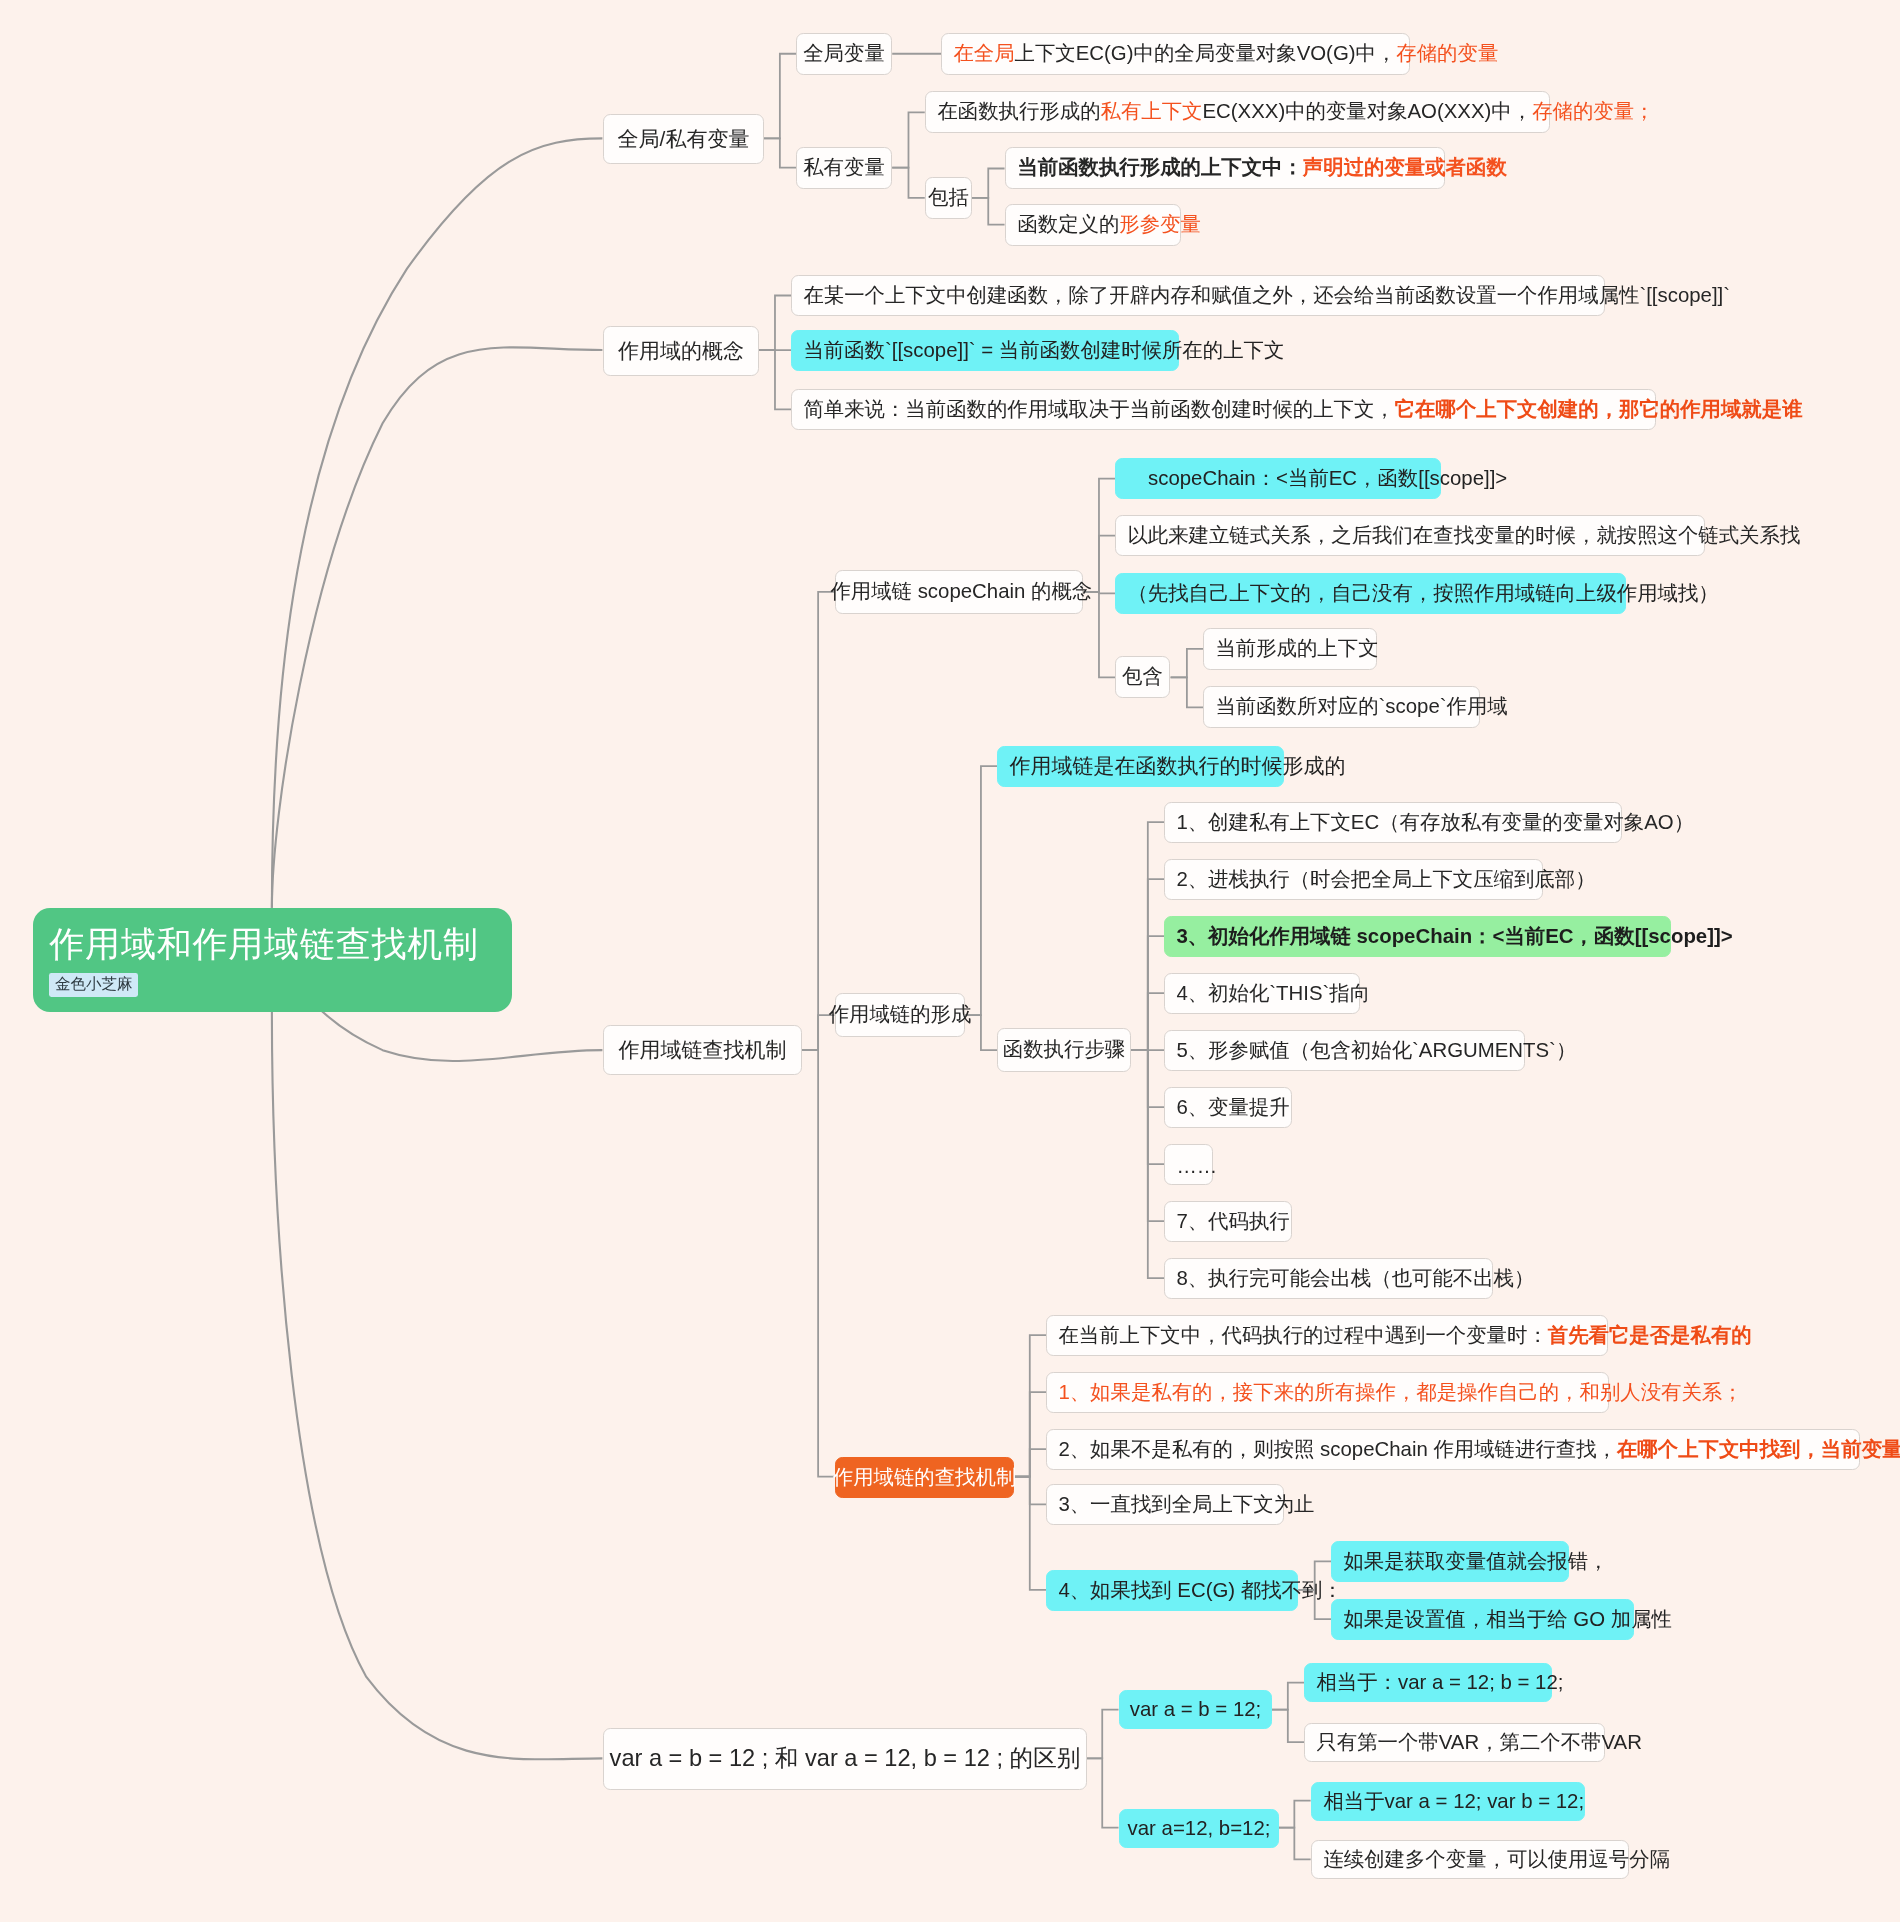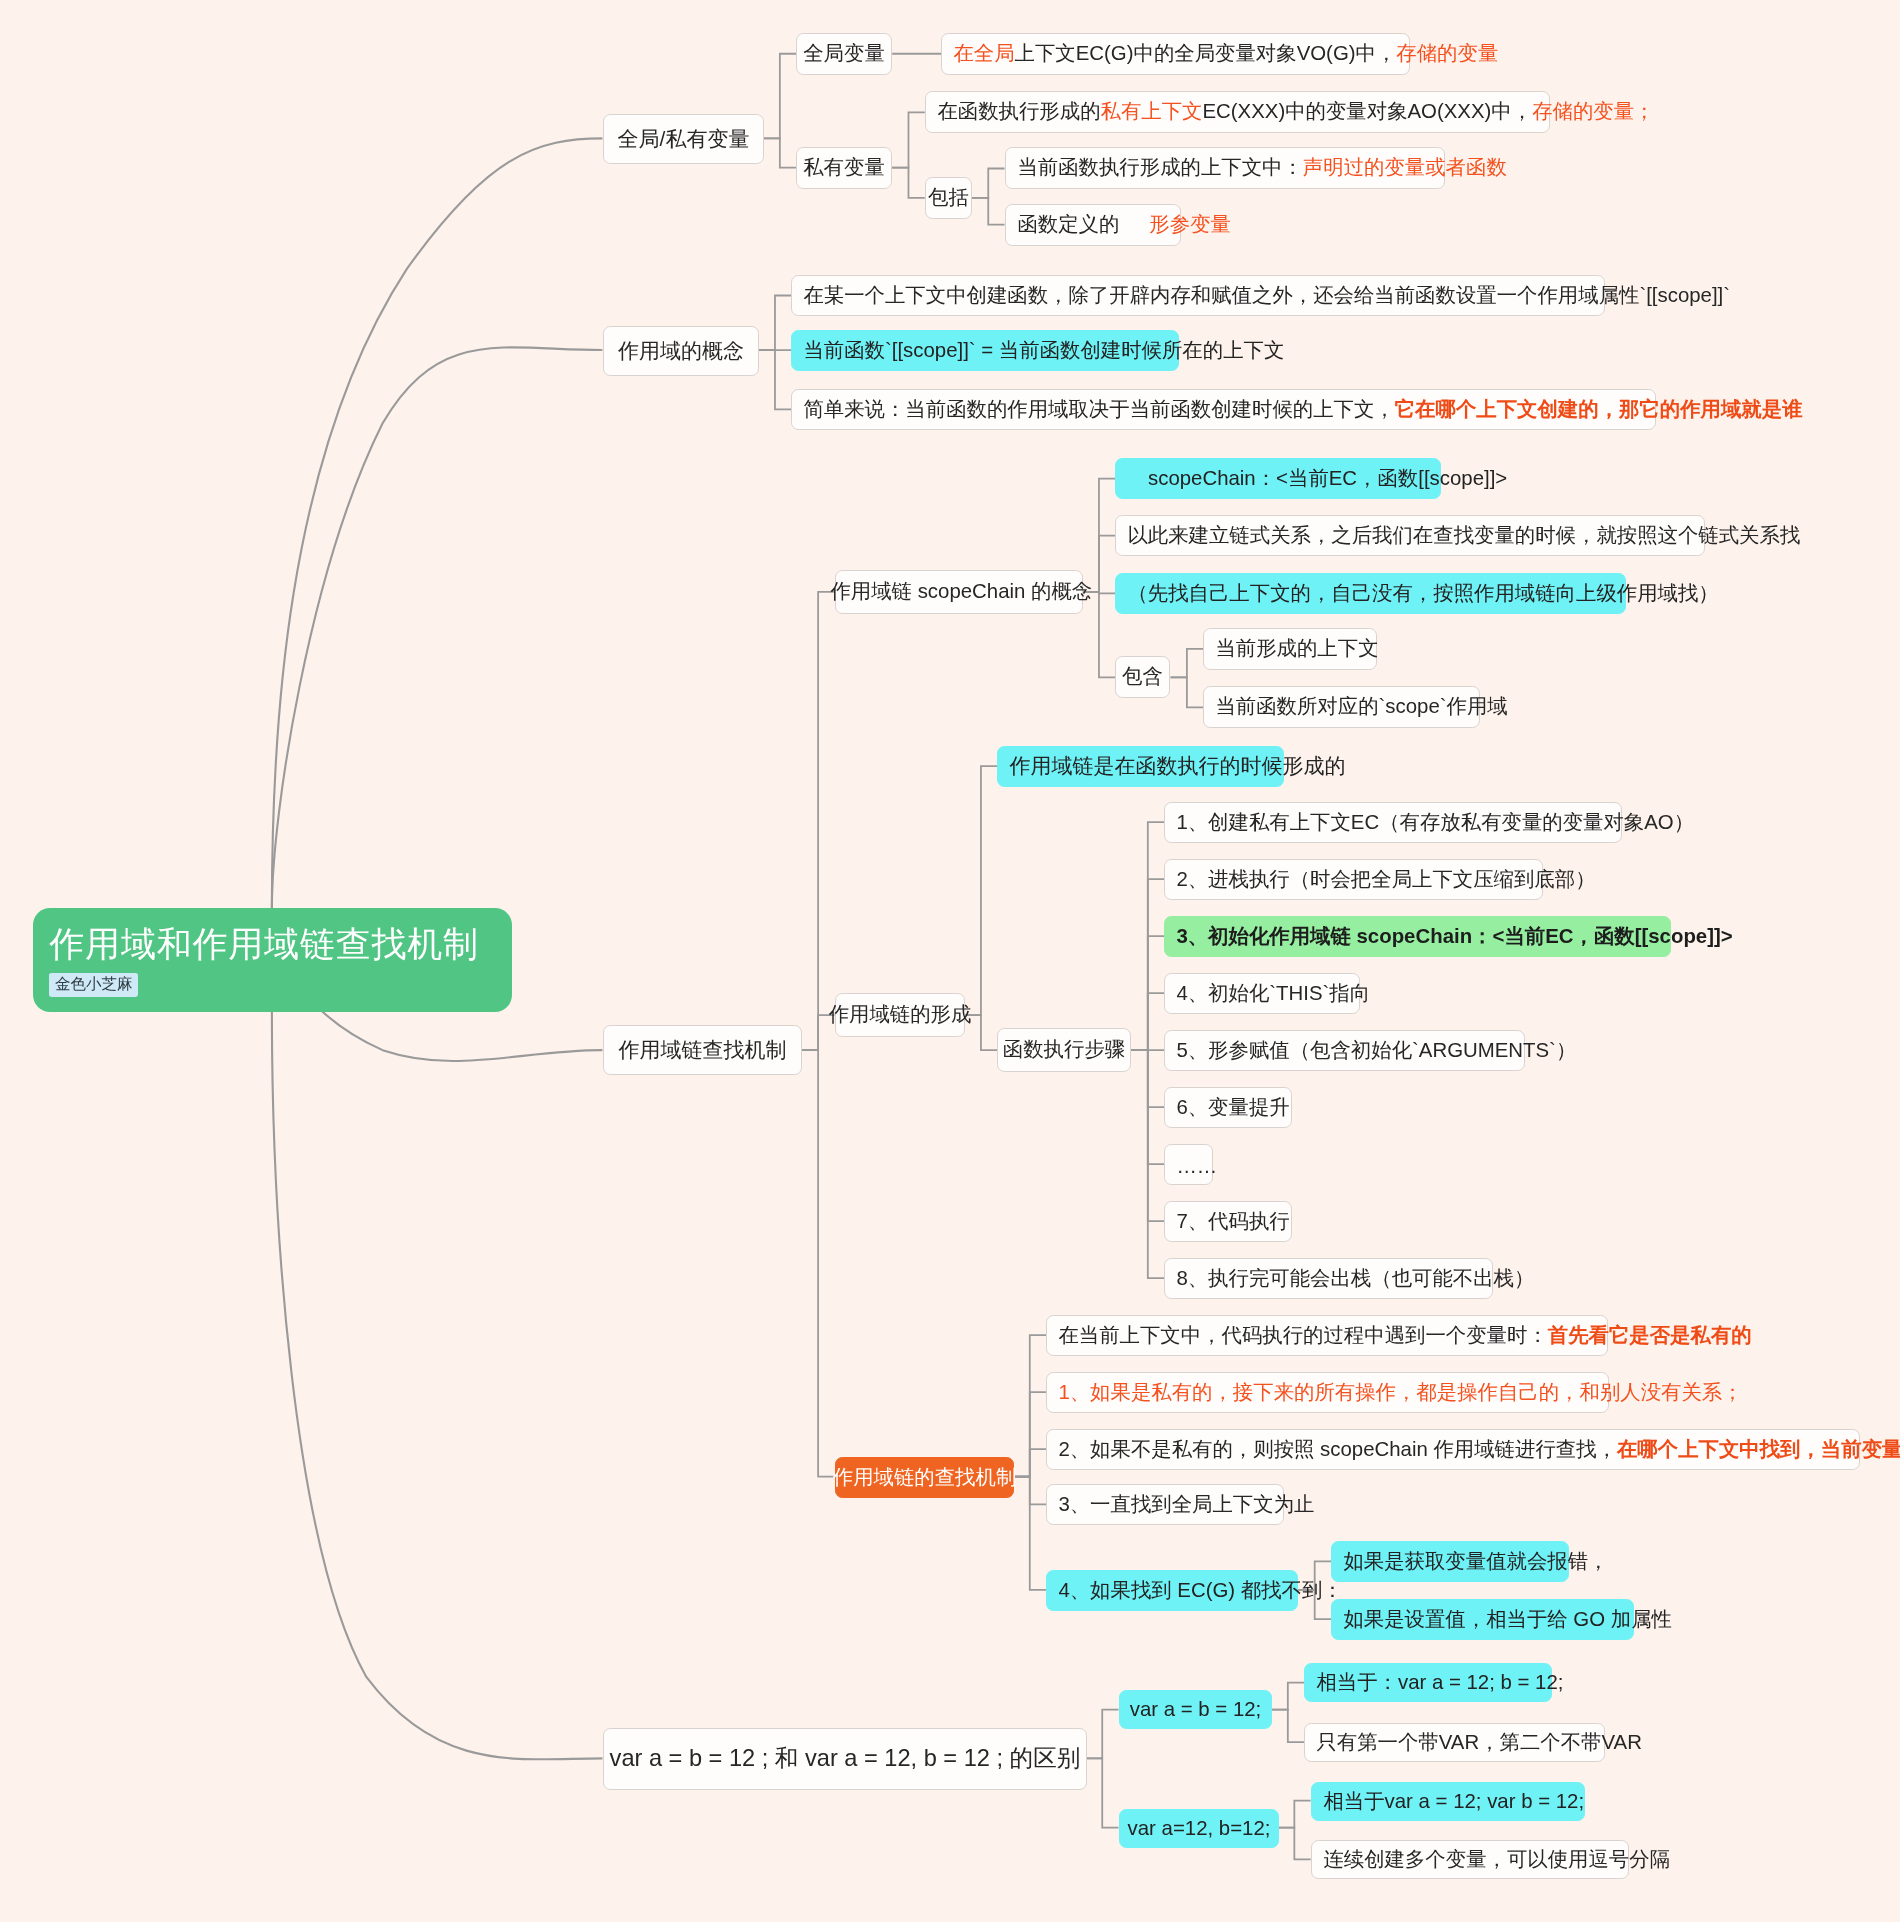--- a/index.html
+++ b/index.html
@@ -159,26 +159,26 @@
     <span>在函数执行形成的</span>
       <span class="orangetext">私有上下文</span>
       <span>EC(XXX)中的变量对象AO(XXX)中，</span>
       <span class="orangetext">存储的变量；</span>
   </div>
 
   <div class="node" style="left:925px;top:177px;width:47px;height:42px;justify-content:center;font-size:20.4px;">
     <span>包括</span>
   </div>
 
-  <div class="node" style="left:1005px;top:147px;width:440px;height:42px;font-size:20.4px;">
+  <div class="node" style="left:1005px;top:147px;width:440px;height:42px;font-size:20.4px;font-weight:bold;">
     <span>当前函数执行形成的上下文中：</span>
       <span class="orangetext">声明过的变量或者函数</span>
   </div>
 
-  <div class="node" style="left:1005px;top:204px;width:176px;height:42px;font-size:20.4px;gap:30px;">
+  <div class="node" style="left:1005px;top:204px;width:176px;height:42px;font-size:20.4px;">
     <span>函数定义的</span>
       <span class="orangetext">形参变量</span>
   </div>
 
   <div class="node" style="left:603px;top:326px;width:156px;height:50px;justify-content:center;">
     <span>作用域的概念</span>
   </div>
 
   <div class="node" style="left:791px;top:275px;width:814px;height:41px;font-size:20.4px;">
     <span>在某一个上下文中创建函数，除了开辟内存和赋值之外，还会给当前函数设置一个作用域属性`[[scope]]`</span>

